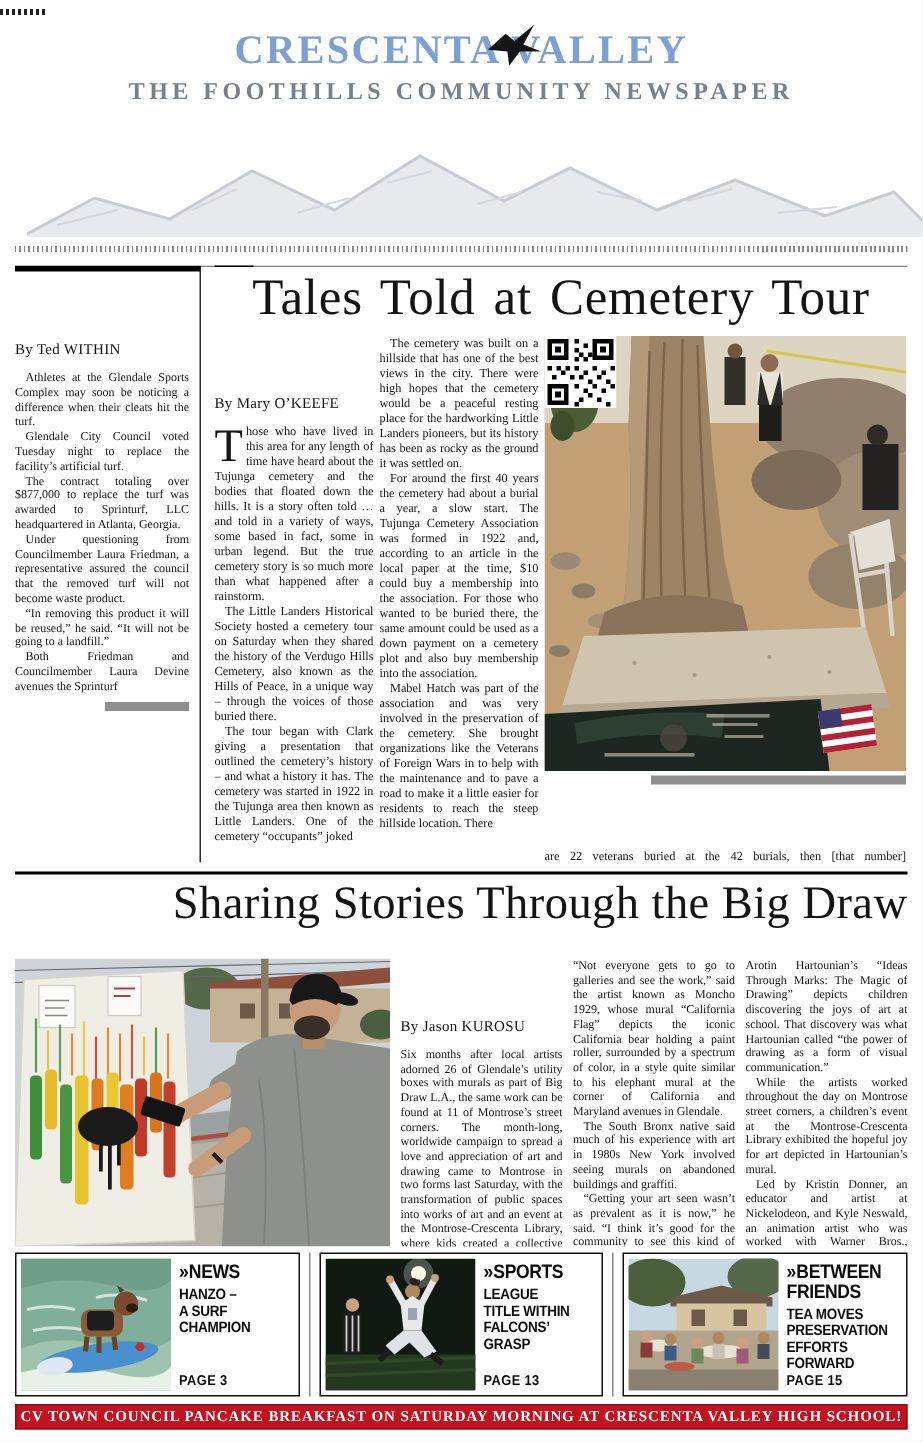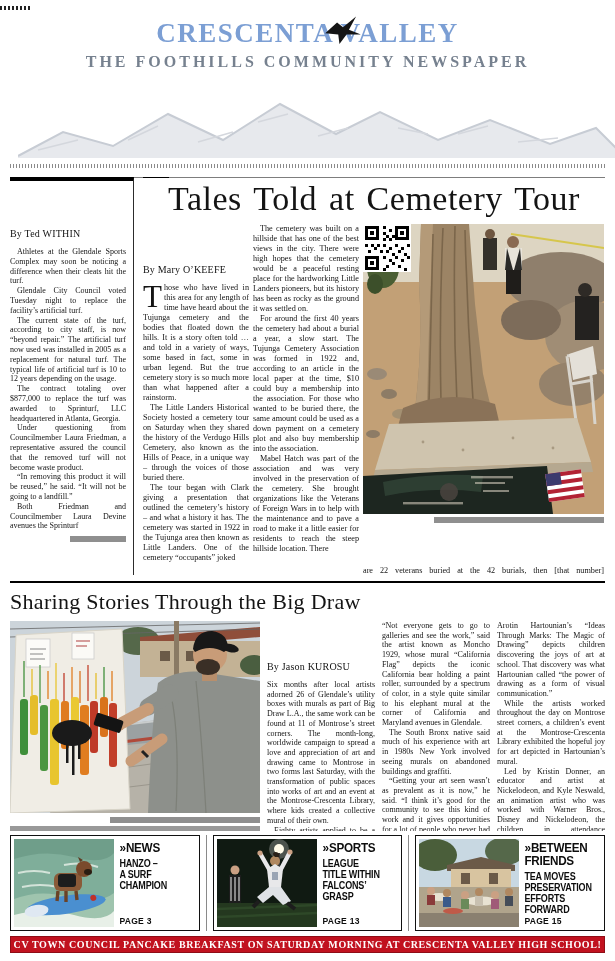--- a/index.html
+++ b/index.html
@@ -49,22 +49,22 @@
   .photo-block svg.photo { display:block; width:241px; height:290px; }
   .qr { position:absolute; top:0; left:0; width:48px; height:48px; }
   .pbar1 { width:170px; height:6px; background:#8f8f8f; margin:3px 0 3px auto; }
   .below-photo { display:flex; gap:7px; }
   .bpcol { width:117px; font-size:8.2px; line-height:9.8px; text-align:justify;margin-top:40px; }
   .bpcol p { text-indent:7px; } .bpcol p.noindent { text-indent:0; }
   .pbar2 { width:186px; height:6px; background:#8f8f8f; margin:3px 0 0 auto; }
 
   
   .bigdraw { border-top:2px solid #000; margin-top:6px; padding-top:2px; height:250px; overflow:hidden; }
-  .bd-headline { text-align:left; font-size:22px; line-height:33px; font-weight:400;
-    letter-spacing:0.3px; margin-bottom:3px; }
+  .bd-headline { text-align:right; font-size:31px; line-height:33px; font-weight:400;
+    letter-spacing:0.3px; margin-bottom:21px; }
   .bd-content { display:flex; gap:7px; }
   .bd-photo-col { width:250px; flex:0 0 250px; }
   .bd-photo-col svg { display:block; width:250px; height:192px; }
   .bd-bar-a { width:150px; height:6px; background:#8f8f8f; margin:4px 0 0 auto; }
   .bd-bar-b { width:100%; height:6px; background:#999; margin-top:3px; }
   .bdcol { width:108px; flex:0 0 108px; height:212px; overflow:hidden; }
   .bdcol .bodytext { font-size:8px; line-height:9.7px; }
 
   
   .teasers { display:flex; margin-top:4px; height:96px; }
@@ -106,21 +106,20 @@
   </div>
   <div class="rule-dotted"></div>
 
   <div class="row1">
 
     <div class="turfcol">
       <div class="byline">By Ted WITHIN</div>
       <div class="bodytext">
         <p>Athletes at the Glendale Sports Complex may soon be noticing a difference when their cleats hit the turf.</p>
         <p>Glendale City Council voted Tuesday night to replace the facility’s artificial turf.</p>
-        <p>The current state of the turf, according to city staff, is now “beyond repair.” The artificial turf now used was installed in 2005 as a replacement for natural turf. The typical life of artificial turf is 10 to 12 years depending on the usage.</p>
         <p>The contract totaling over $877,000 to replace the turf was awarded to Sprinturf, LLC headquartered in Atlanta, Georgia.</p>
         <p>Under questioning from Councilmember Laura Friedman, a representative assured the council that the removed turf will not become waste product.</p>
         <p>“In removing this product it will be reused,” he said. “It will not be going to a landfill.”</p>
         <p>Both Friedman and Councilmember Laura Devine avenues the Sprinturf</p>
       </div>
       <div class="turf-bar"></div>
     </div>
 
     <div class="mainart">
       <div class="cap"></div>

